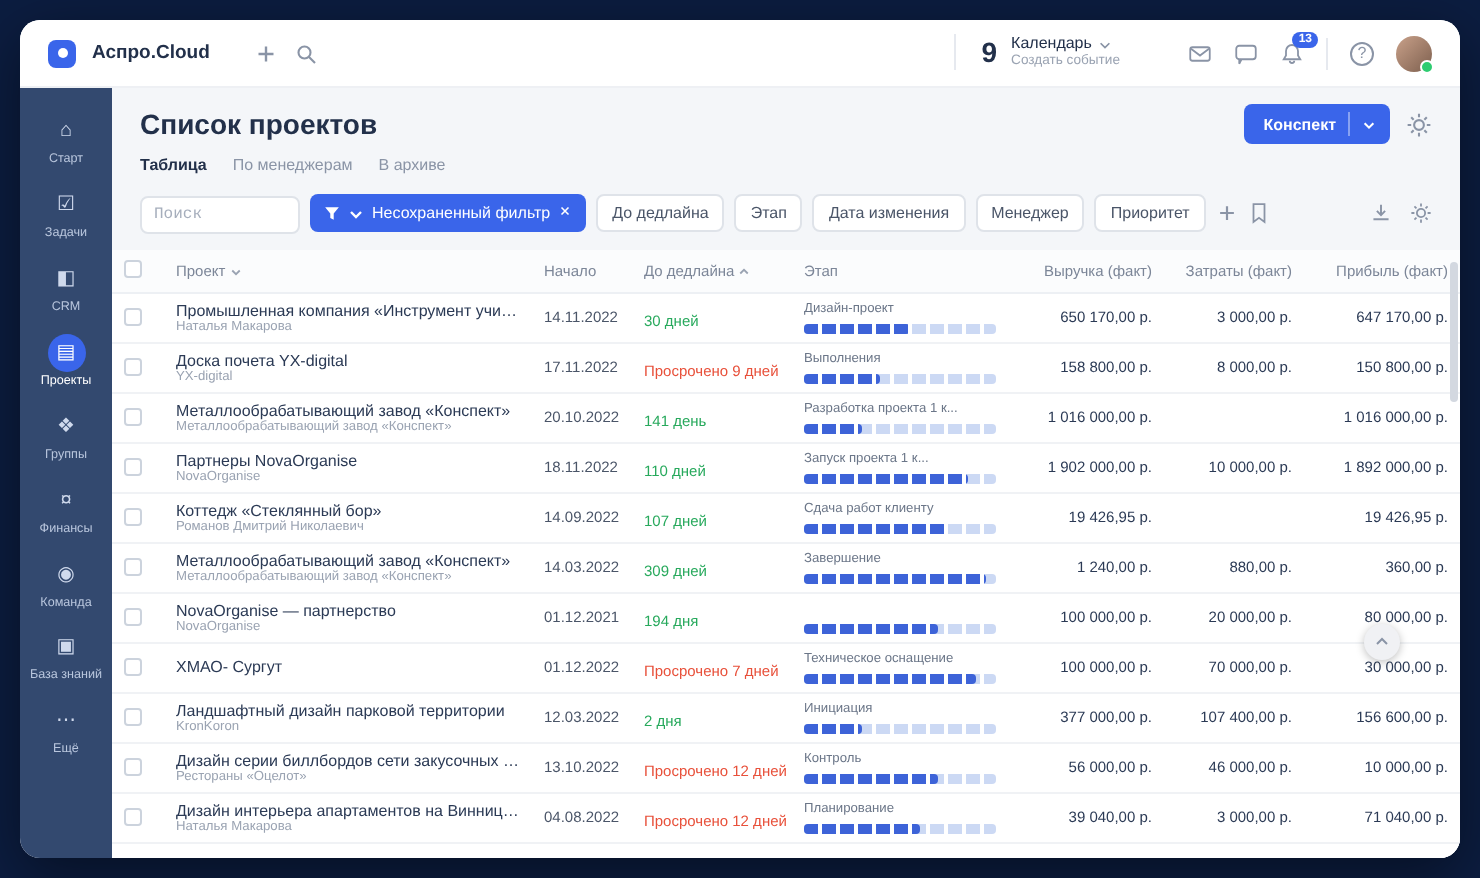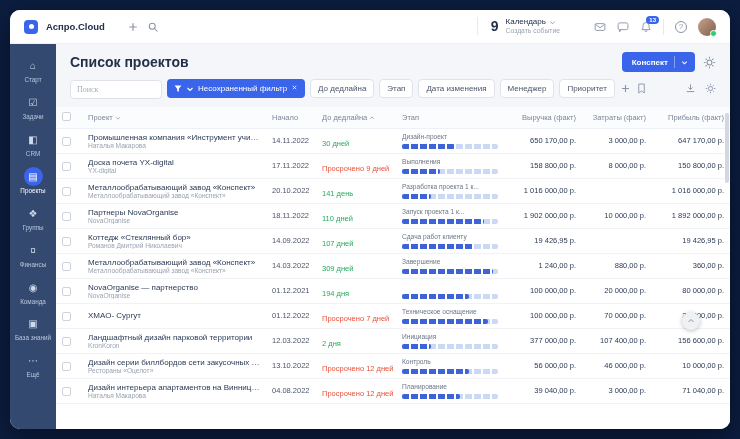--- a/index.html
+++ b/index.html
@@ -63,22 +63,22 @@
   .gear-btn svg { width:13px; height:13px; }
 
   
   .tabs { display:flex; gap:13px; padding:3px 14px 6px; font-size:8px; color:#8a94a6; }
   .tab { cursor:pointer; }
   .tab.active { color:#22304a; font-weight:bold; }
 
   
   .filterbar { display:flex; align-items:center; gap:5px; padding:3px 14px 8px; }
   .search-box { position:relative; }
-  .search-box input { width:92px; height:19px; border:1px solid #dfe3e9; border-radius:4px;
-                      font-size:8px; padding:0 6px; font-family:Liberation Serif, serif; color:#4a5568; background:#fff; }
+  .search-box input { width:80px; height:19px; border:1px solid #dfe3e9; border-radius:4px;
+                      font-size:8px; padding:0 6px; font-family:Liberation Mono, monospace; color:#4a5568; background:#fff; }
   .search-box input::placeholder { color:#a6aebc; }
   .pill { display:flex; align-items:center; gap:4px; background:var(--accent,#3a65ea); color:#fff;
           border:none; border-radius:4px; height:19px; padding:0 7px; font-size:8px; cursor:pointer;
           font-family:inherit; }
   .pill svg { width:8px; height:8px; }
   .pill .x svg { width:7px; height:7px; }
   .chip { background:#fff; border:1px solid #dfe3e9; border-radius:4px; height:19px; padding:0 7px;
           font-size:8px; color:#4a5568; cursor:pointer; font-family:inherit; white-space:nowrap; }
   .fb-ic { color:#8a94a6; display:flex; cursor:pointer; }
   .fb-ic svg { width:11px; height:11px; }
@@ -242,20 +242,29 @@
             </button>
             <span class="gear-btn">
               <svg viewBox="0 0 16 16" fill="none" stroke="currentColor" stroke-width="1.3">
                   <circle cx="8" cy="8" r="3"></circle>
                   <path d="M8 1v2.2M8 12.8V15M1 8h2.2M12.8 8H15M3.2 3.2l1.5 1.5M11.3 11.3l1.5 1.5M12.8 3.2l-1.5 1.5M4.7 11.3l-1.5 1.5"></path>
                 </svg>
             </span>
           </span>
         </div>
 
+        <div class="tabs">
+
+            <span class="tab active">Таблица</span>
+
+            <span class="tab">По менеджерам</span>
+
+            <span class="tab">В архиве</span>
+
+        </div>
 
         <div class="filterbar">
           <span class="search-box">
             <input placeholder="Поиск" style="">
           </span>
           <button class="pill">
             <svg viewBox="0 0 14 14" fill="currentColor">
                 <path d="M1 1h12L8.5 6.5V12l-3-1.5V6.5z"></path>
               </svg>
             <svg viewBox="0 0 16 16" fill="none" stroke="currentColor" stroke-width="2.4">

